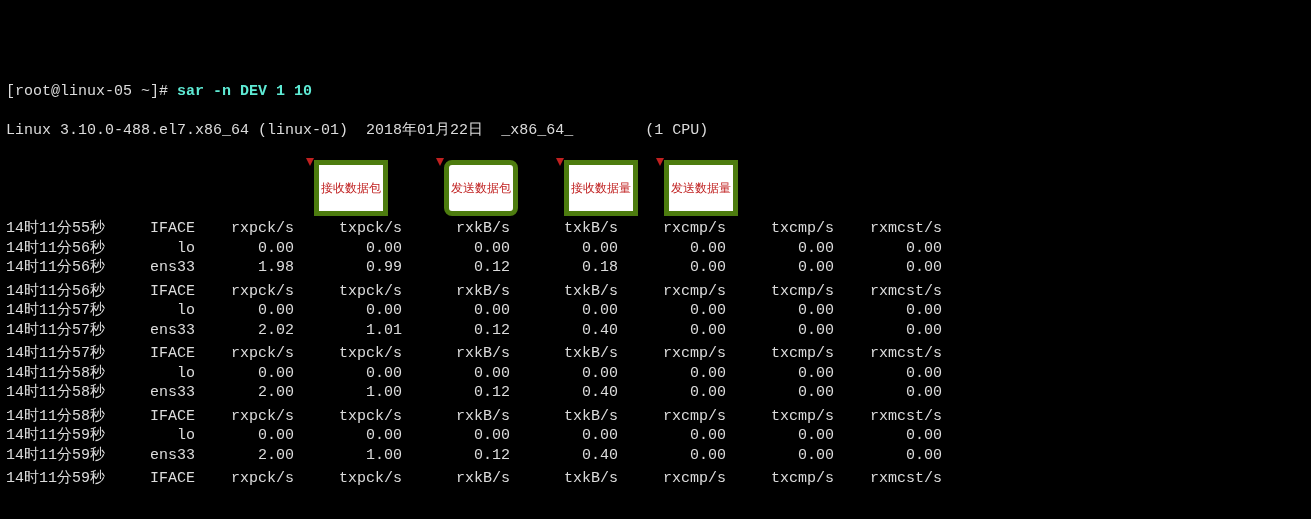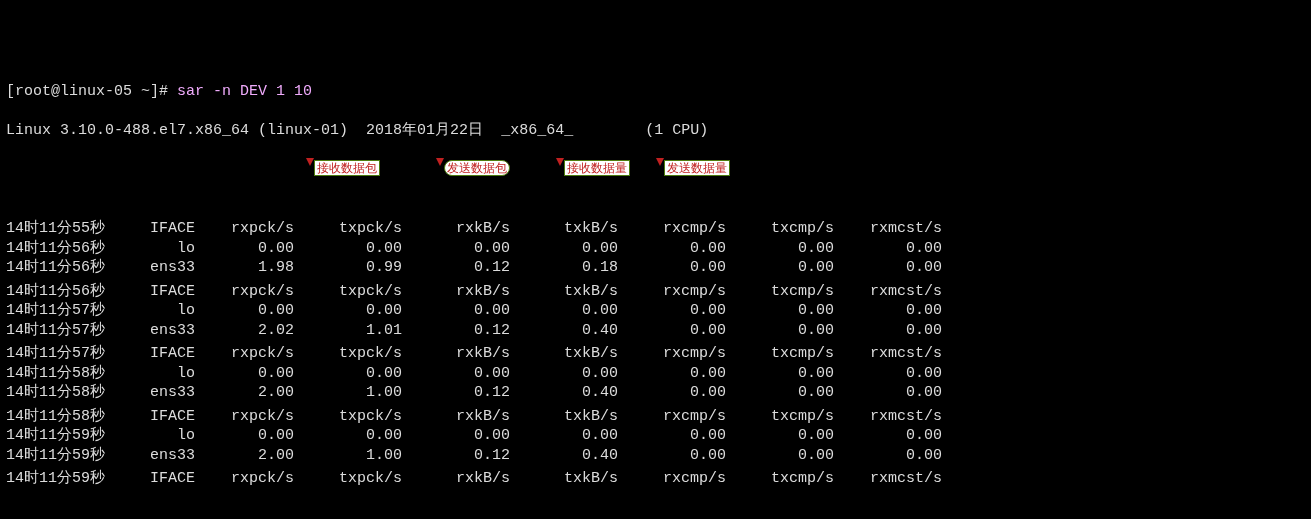--- a/index.html
+++ b/index.html
@@ -8,36 +8,36 @@
     background: #000000;
     color: #dcdcdc;
     font-family: "Consolas", "Liberation Mono", "Courier New", monospace;
     font-size: 15px;
     line-height: 1.3;
     white-space: pre;
     width: 1311px;
     box-sizing: border-box;
   }
   .prompt-root { color: #dcdcdc; }
-  .cmd { color: #f0abfc; }
+  .cmd { color: #5eead4; font-weight: bold; }
   .hdr-line { color: #dcdcdc; }
 
   .anno-row {
     position: relative;
     height: 20px;
   }
   .anno {
     position: absolute;
     top: 0;
     font-family: "SimSun","Microsoft YaHei", sans-serif;
     font-size: 12px;
     color: #c02020;
-    border: 1px solid #4d7c0f;
+    border: 5px solid #4d7c0f;
     background: #ffffff;
-    padding: 0 2px;
+    padding: 16px 2px;
     line-height: 14px;
     height: 14px;
   }
   .arrow {
     position: absolute;
     top: -2px;
     width: 0;
     height: 0;
     border-left: 4px solid transparent;
     border-right: 4px solid transparent;

